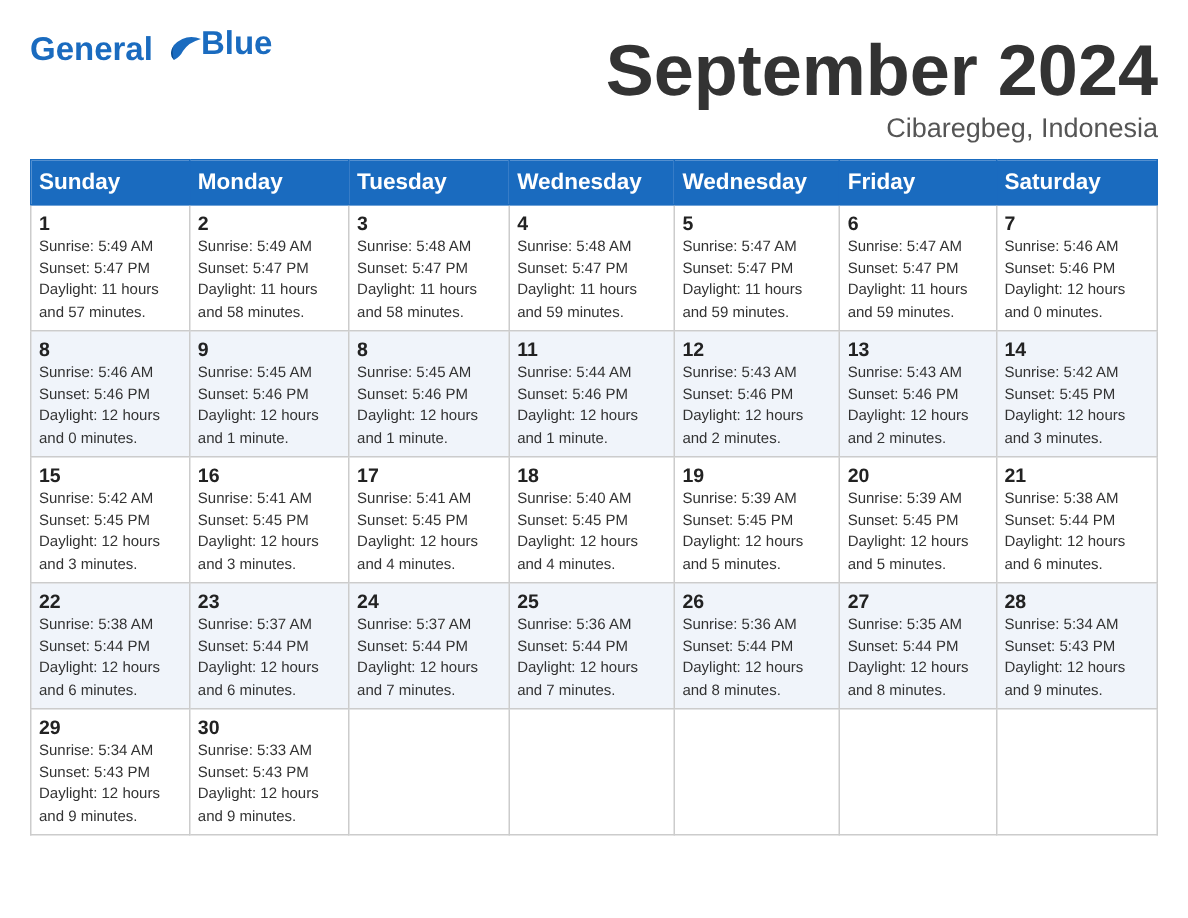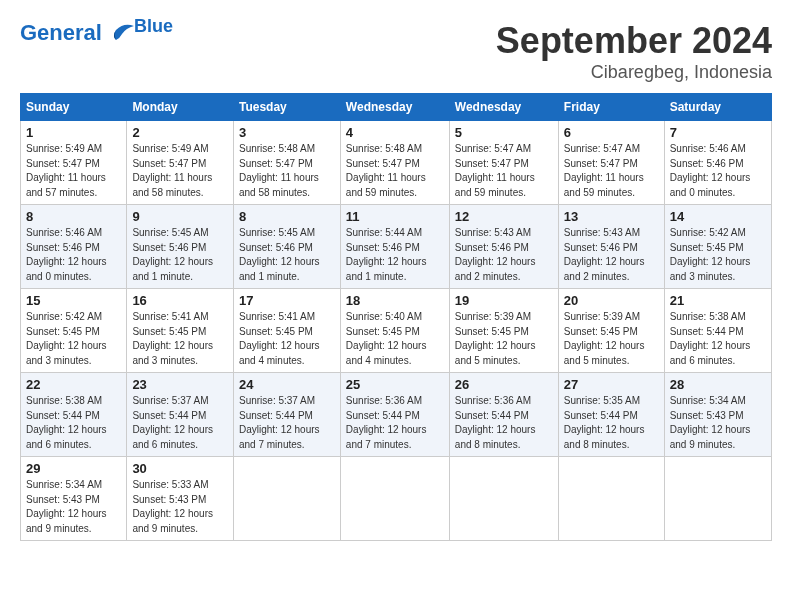--- a/index.html
+++ b/index.html
@@ -18,39 +18,39 @@
     }
     .logo {
       display: flex;
       flex-direction: row;
       align-items: flex-start;
     }
     .title-block {
       text-align: right;
     }
     .month-title {
-      font-size: 36px;
+      font-size: 48px;
       font-weight: bold;
       color: #333;
     }
     .location {
       font-size: 18px;
       color: #555;
     }
     .calendar {
       width: 100%;
       border-collapse: collapse;
       font-size: 11px;
     }
     .calendar th {
       background-color: #1a6bbf;
       color: #fff;
       padding: 6px 5px;
       text-align: left;
-      font-size: 12px;
+      font-size: 15px;
       font-weight: bold;
       border: 1px solid #1a6bbf;
     }
     .calendar td {
       border: 1px solid #ccc;
       padding: 4px 5px;
       vertical-align: top;
       width: 113px;
       min-height: 70px;
       background: #fff;
@@ -81,21 +81,21 @@
   <div class="logo">
     <div style="display:flex;align-items:center;gap:4px;">
       <div style="font-size:22px;font-weight:bold;color:#333;">
         <span style="color:#1a6bbf;">General</span>
       </div>
       <svg width="28" height="22" viewBox="0 0 28 22">
         <path d="M10 8 Q18 0 28 4 Q20 6 16 12 Q14 16 10 18 Q6 14 10 8Z" fill="#1a6bbf"></path>
         <path d="M10 8 Q8 12 10 18 Q6 14 10 8Z" fill="#0d4a8a"></path>
       </svg>
     </div>
-    <div style="font-size:18px;font-weight:bold;color:#1a6bbf;margin-top:-4px;">Blue</div>
+    <div style="font-size:22px;font-weight:bold;color:#1a6bbf;margin-top:-4px;">Blue</div>
   </div>
   <div class="title-block">
     <div class="month-title">September 2024</div>
     <div class="location">Cibaregbeg, Indonesia</div>
   </div>
 </div>
 
 <table class="calendar">
   <thead>
     <tr>

